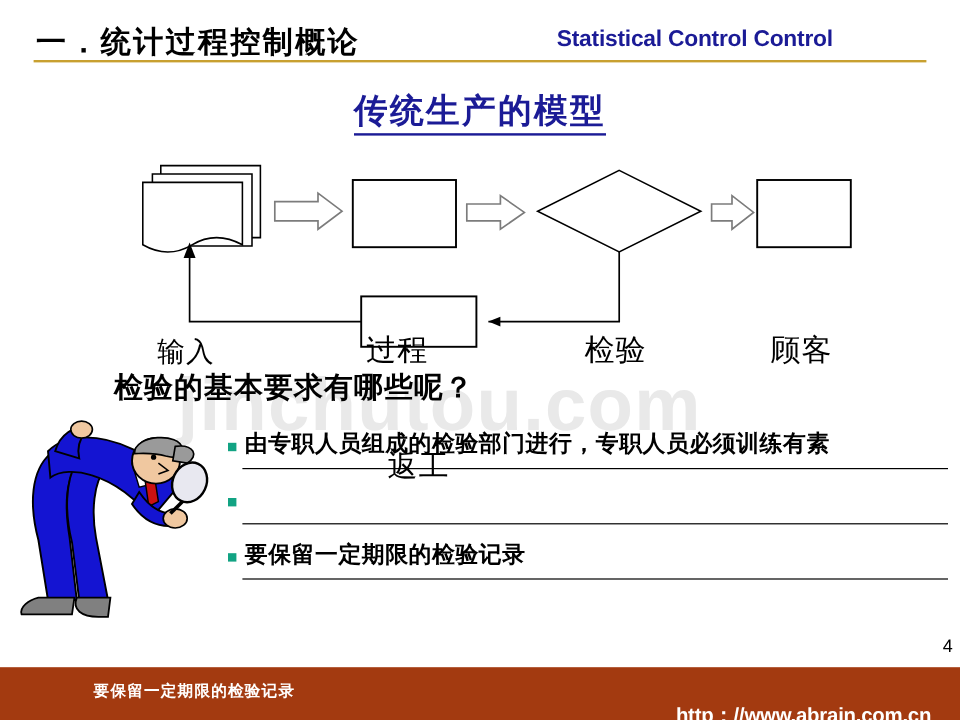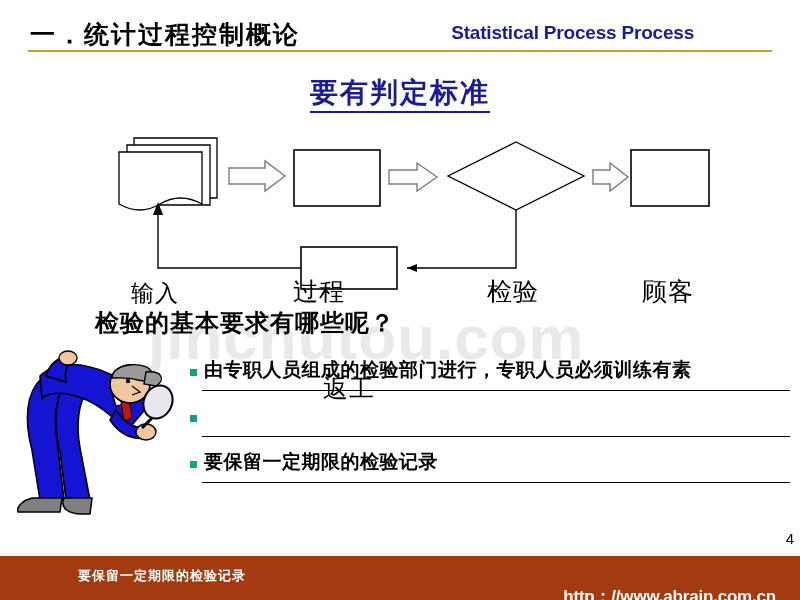--- a/index.html
+++ b/index.html
@@ -103,21 +103,21 @@
     position: absolute;
     font-size: 23px;
     font-weight: 400;
     color: #000;
     font-family: "DejaVu Sans", "Liberation Sans", sans-serif;
     white-space: nowrap;
     letter-spacing: 1px;
   }
   
   #node-input-label { left: 114px; top: 158px; }
-  #node-process-label { left: 276px; top: 155px; font-size: 25px; }
+  #node-process-label { left: 288px; top: 155px; font-size: 25px; }
   #node-inspect-label { left: 470px; top: 155px; font-size: 25px; }
   #node-customer-label { left: 625px; top: 155px; font-size: 25px; }
   #node-rework-label { left: 306px; top: 252px; font-size: 25px; }
 
   
   #question-line {
     position: absolute;
     left: 95px;
     top: 307px;
     font-size: 24px;
@@ -224,26 +224,26 @@
     margin-top: 20px;
   }
 </style>
 </head>
 <body>
 
 <div id="watermark">jinchutou.com</div>
 
 <div id="header">
   <div id="header-title">一．统计过程控制概论</div>
-  <div id="header-subtitle-en">Statistical Process Process</div>
+  <div id="header-subtitle-en">Statistical Control Control</div>
   <div id="header-rule"></div>
 </div>
 
 <div id="slide-subtitle">
-  <span>要有判定标准</span>
+  <span>传统生产的模型</span>
 </div>
 
 <div id="flowchart">
   <svg width="800" height="180" viewBox="0 0 800 180">
 
     <g fill="#ffffff" stroke="#000000" stroke-width="1.3">
       <path d="M117,18 L200,18 L200,78 L117,78 Z"></path>
       <path d="M110,25 L193,25 L193,85 L110,85 Z"></path>
       <path d="M102,32 L185,32 Q185,78 185,84 Q163,72 143,84 Q123,96 102,84 Z"></path>
     </g>

